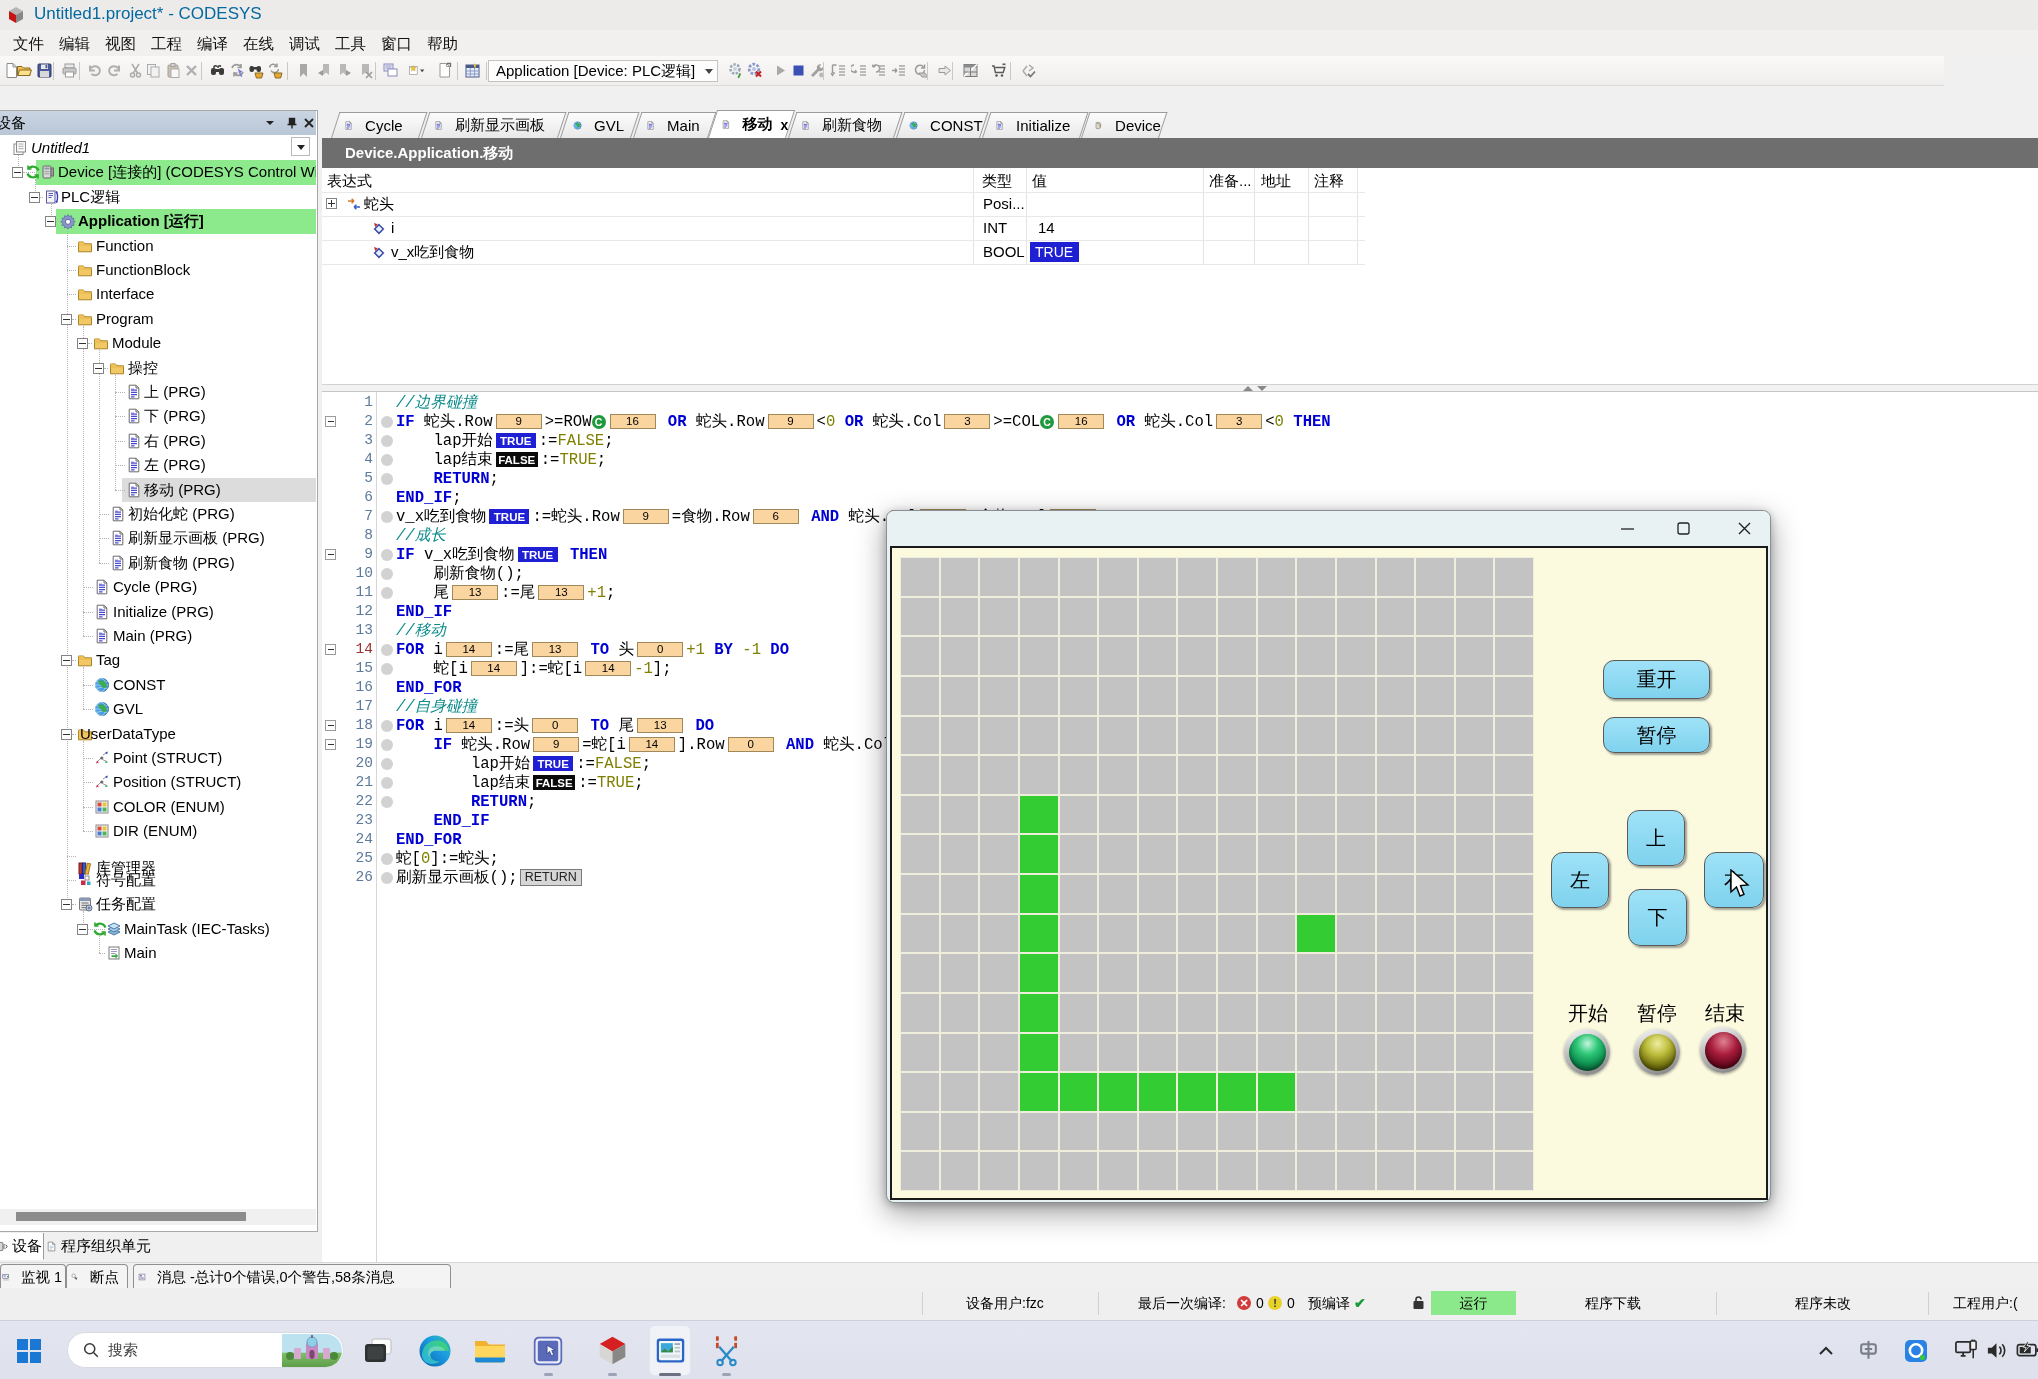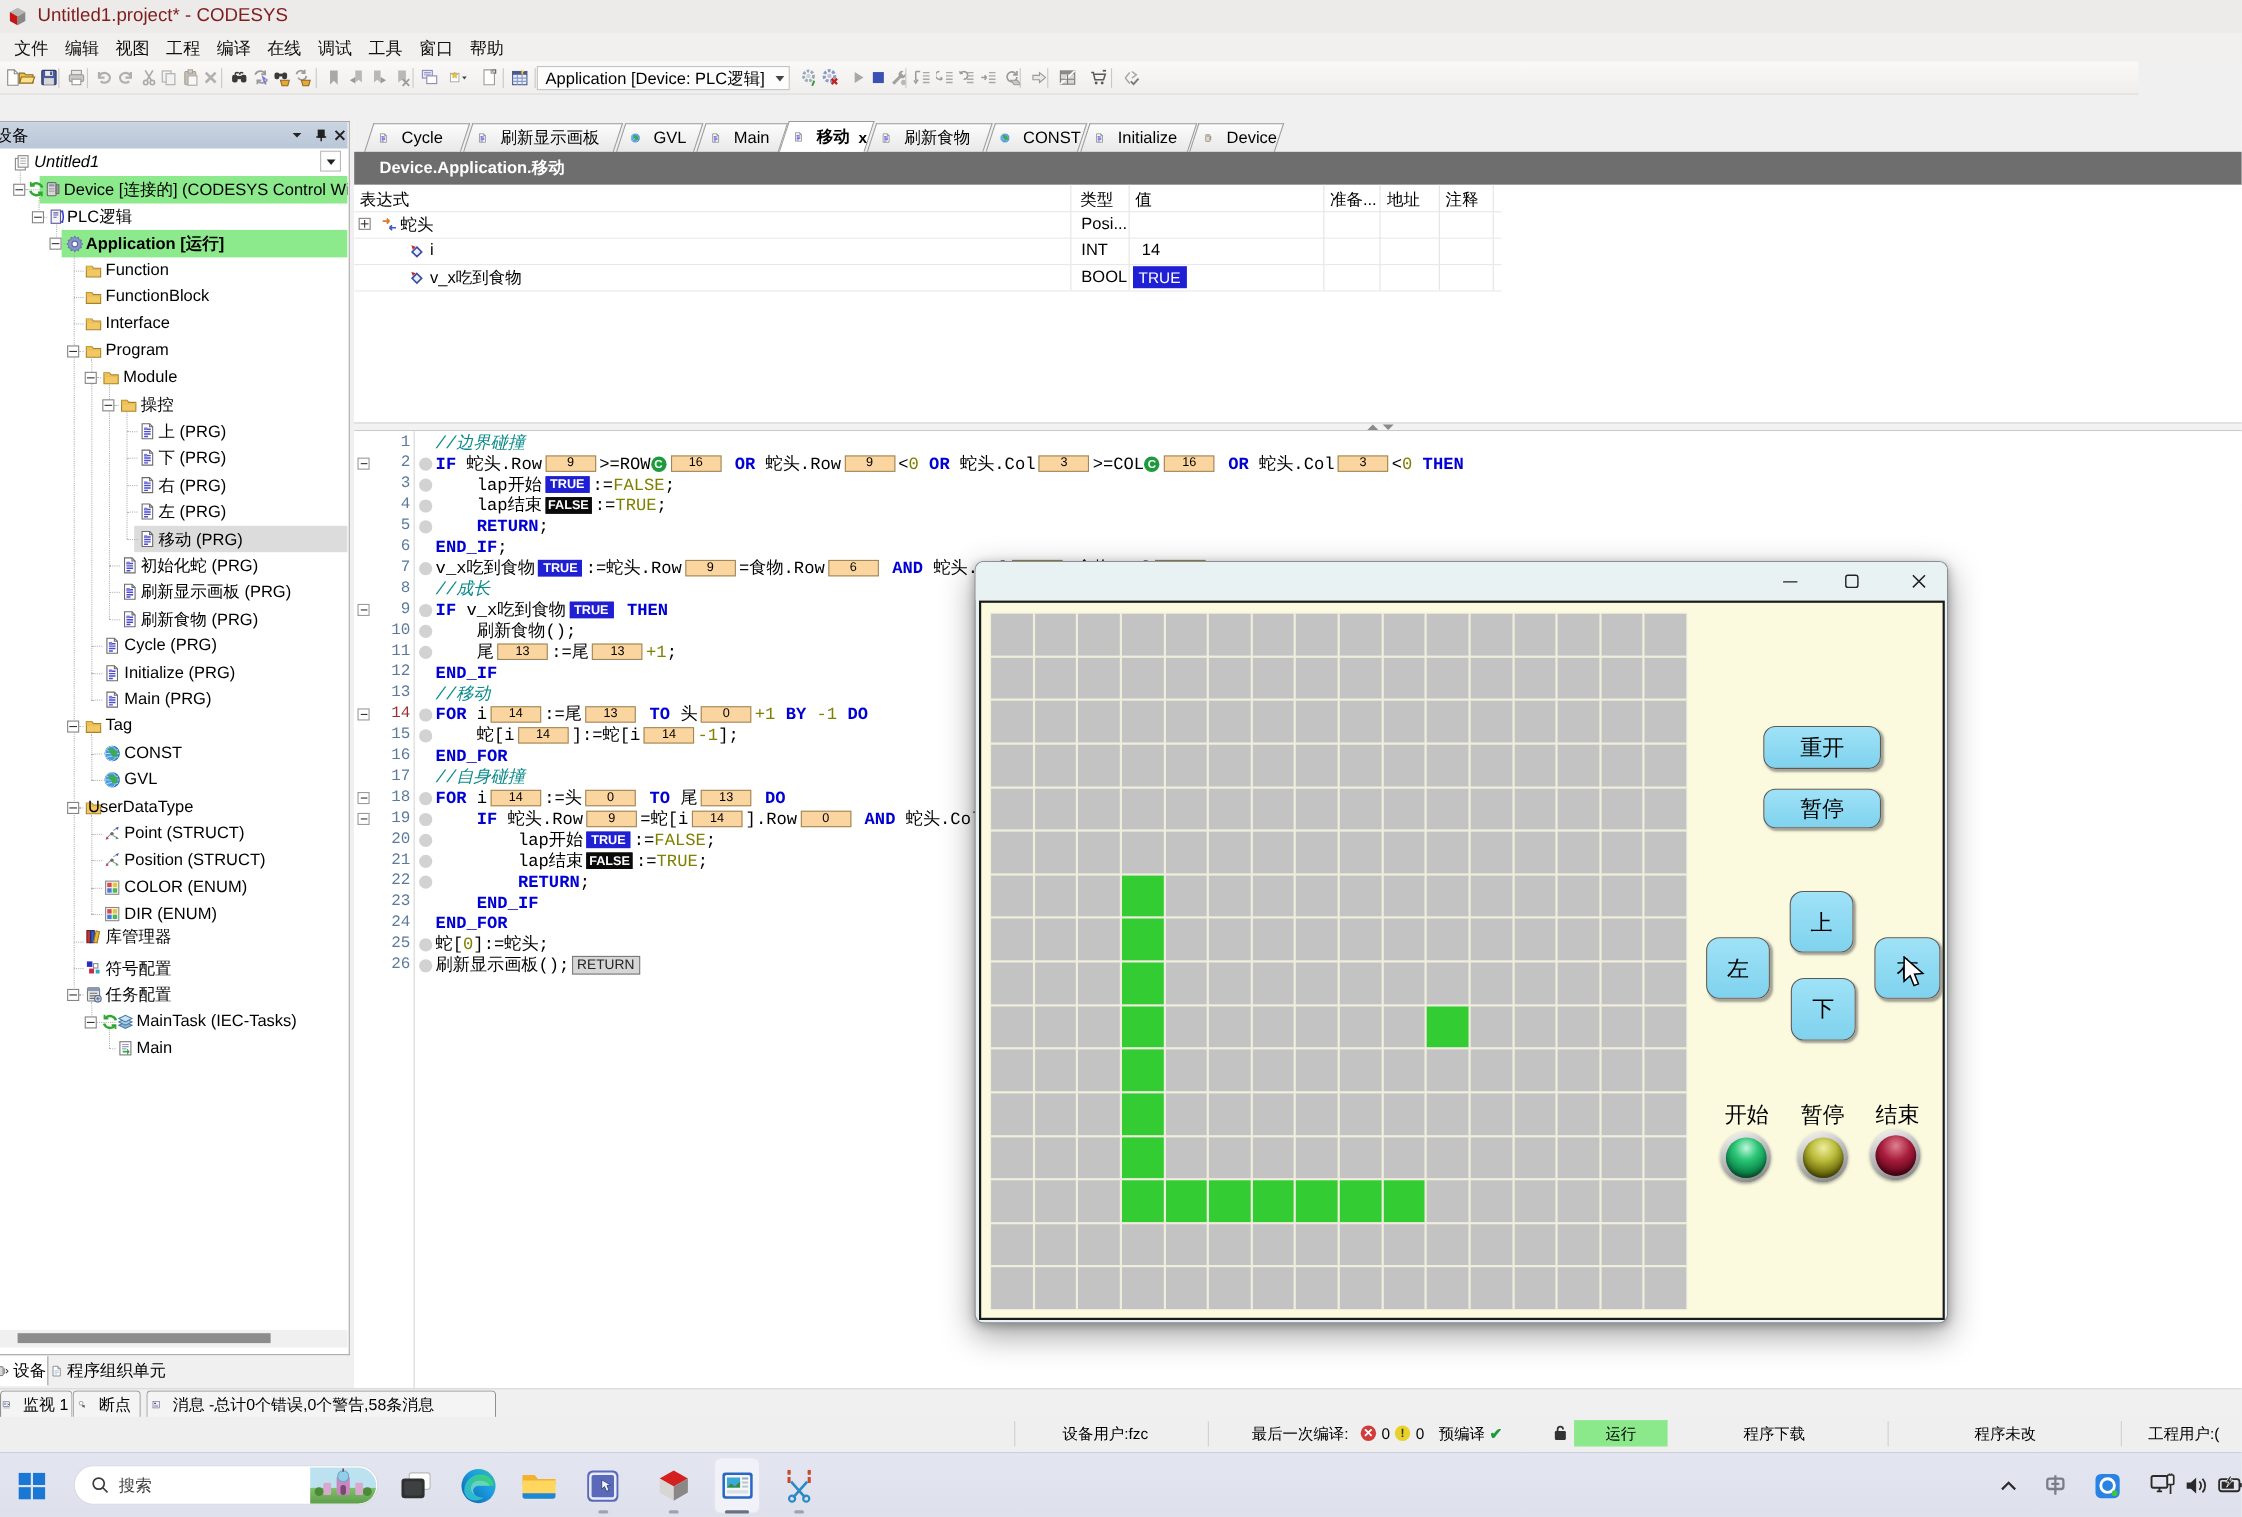--- a/index.html
+++ b/index.html
@@ -3,21 +3,21 @@
 <meta charset="utf-8">
 <style>
   * { margin:0; padding:0; box-sizing:border-box; }
   html,body { width:2038px; height:1379px; overflow:hidden; }
   body { font-family:"Liberation Sans", sans-serif; font-size:15px; color:#000; background:#F0F0F0; position:relative; }
   #root { position:absolute; left:0; top:0; width:2038px; height:1379px; background:#F0F0F0; }
 
   
   #titlebar { position:absolute; left:0; top:0; width:2038px; height:30px; background:#ECEBEA; }
   #app-logo { position:absolute; left:7px; top:6px; width:18px; height:18px; }
-  #title-text { position:absolute; left:34px; top:4px; font-size:17px; color:#7f1d1d; }
+  #title-text { position:absolute; left:34px; top:4px; font-size:17px; color:#0369a1; }
 
   
   #menubar { position:absolute; left:0; top:30px; width:2038px; height:28px; background:#F1F0EF; display:flex; align-items:center; padding-left:10px; }
   .menu-item { font-size:15.5px; color:#111; padding:3px 3px; margin-right:9px; }
 
   
   #toolbar { position:absolute; left:0; top:56px; width:1944px; height:30px; background:linear-gradient(#FAF9F8,#EFEEED); border-bottom:1px solid #DCDBDA; }
   .tbi { position:absolute; top:4px; width:20px; height:20px; display:flex; align-items:center; justify-content:center; }
   .tbi svg { width:17px; height:17px; }
   .tbsep { position:absolute; top:6px; width:1px; height:18px; background:#C9C8C7; }
@@ -691,21 +691,21 @@
         <div class="trow" style="top: 683.2px;">
           <span class="ticon" style="left: 94px;"><svg viewBox="0 0 16 16">
               <rect x="2" y="2" width="12" height="12" fill="#F4F4F4" stroke="#8A8A8A"></rect>
               <rect x="3.5" y="3.5" width="4" height="4" fill="#D84A4A"></rect>
               <rect x="8.5" y="3.5" width="4" height="4" fill="#E8C83A"></rect>
               <rect x="3.5" y="8.5" width="4" height="4" fill="#4A78D8"></rect>
               <rect x="8.5" y="8.5" width="4" height="4" fill="#4AB85A"></rect>
             </svg></span>
           <span class="tlabel" style="left: 113px;">DIR (ENUM)</span>
         </div>
-        <div class="trow" style="top: 703px; text-align: center;">
+        <div class="trow" style="top: 720px; text-align: center;">
           <span class="ticon" style="left: 77px;"><svg viewBox="0 0 16 16">
               <rect x="2" y="3" width="3.2" height="11" fill="#B83A3A" stroke="#7A1A1A"></rect>
               <rect x="5.5" y="3" width="3.2" height="11" fill="#3A5AB8" stroke="#1A2A7A"></rect>
               <rect x="9.2" y="3.5" width="3.2" height="10.5" fill="#E8B83A" stroke="#A8781A" transform="rotate(12 10.8 8.8)"></rect>
             </svg></span>
           <span class="tlabel" style="left: 96px;">库管理器</span>
         </div>
         <div class="trow" style="top: 732px; padding-left: 23px;">
           <span class="ticon" style="left: 77px;"><svg viewBox="0 0 16 16">
               <rect x="2" y="2" width="5" height="5" fill="#2A2AC8"></rect>

